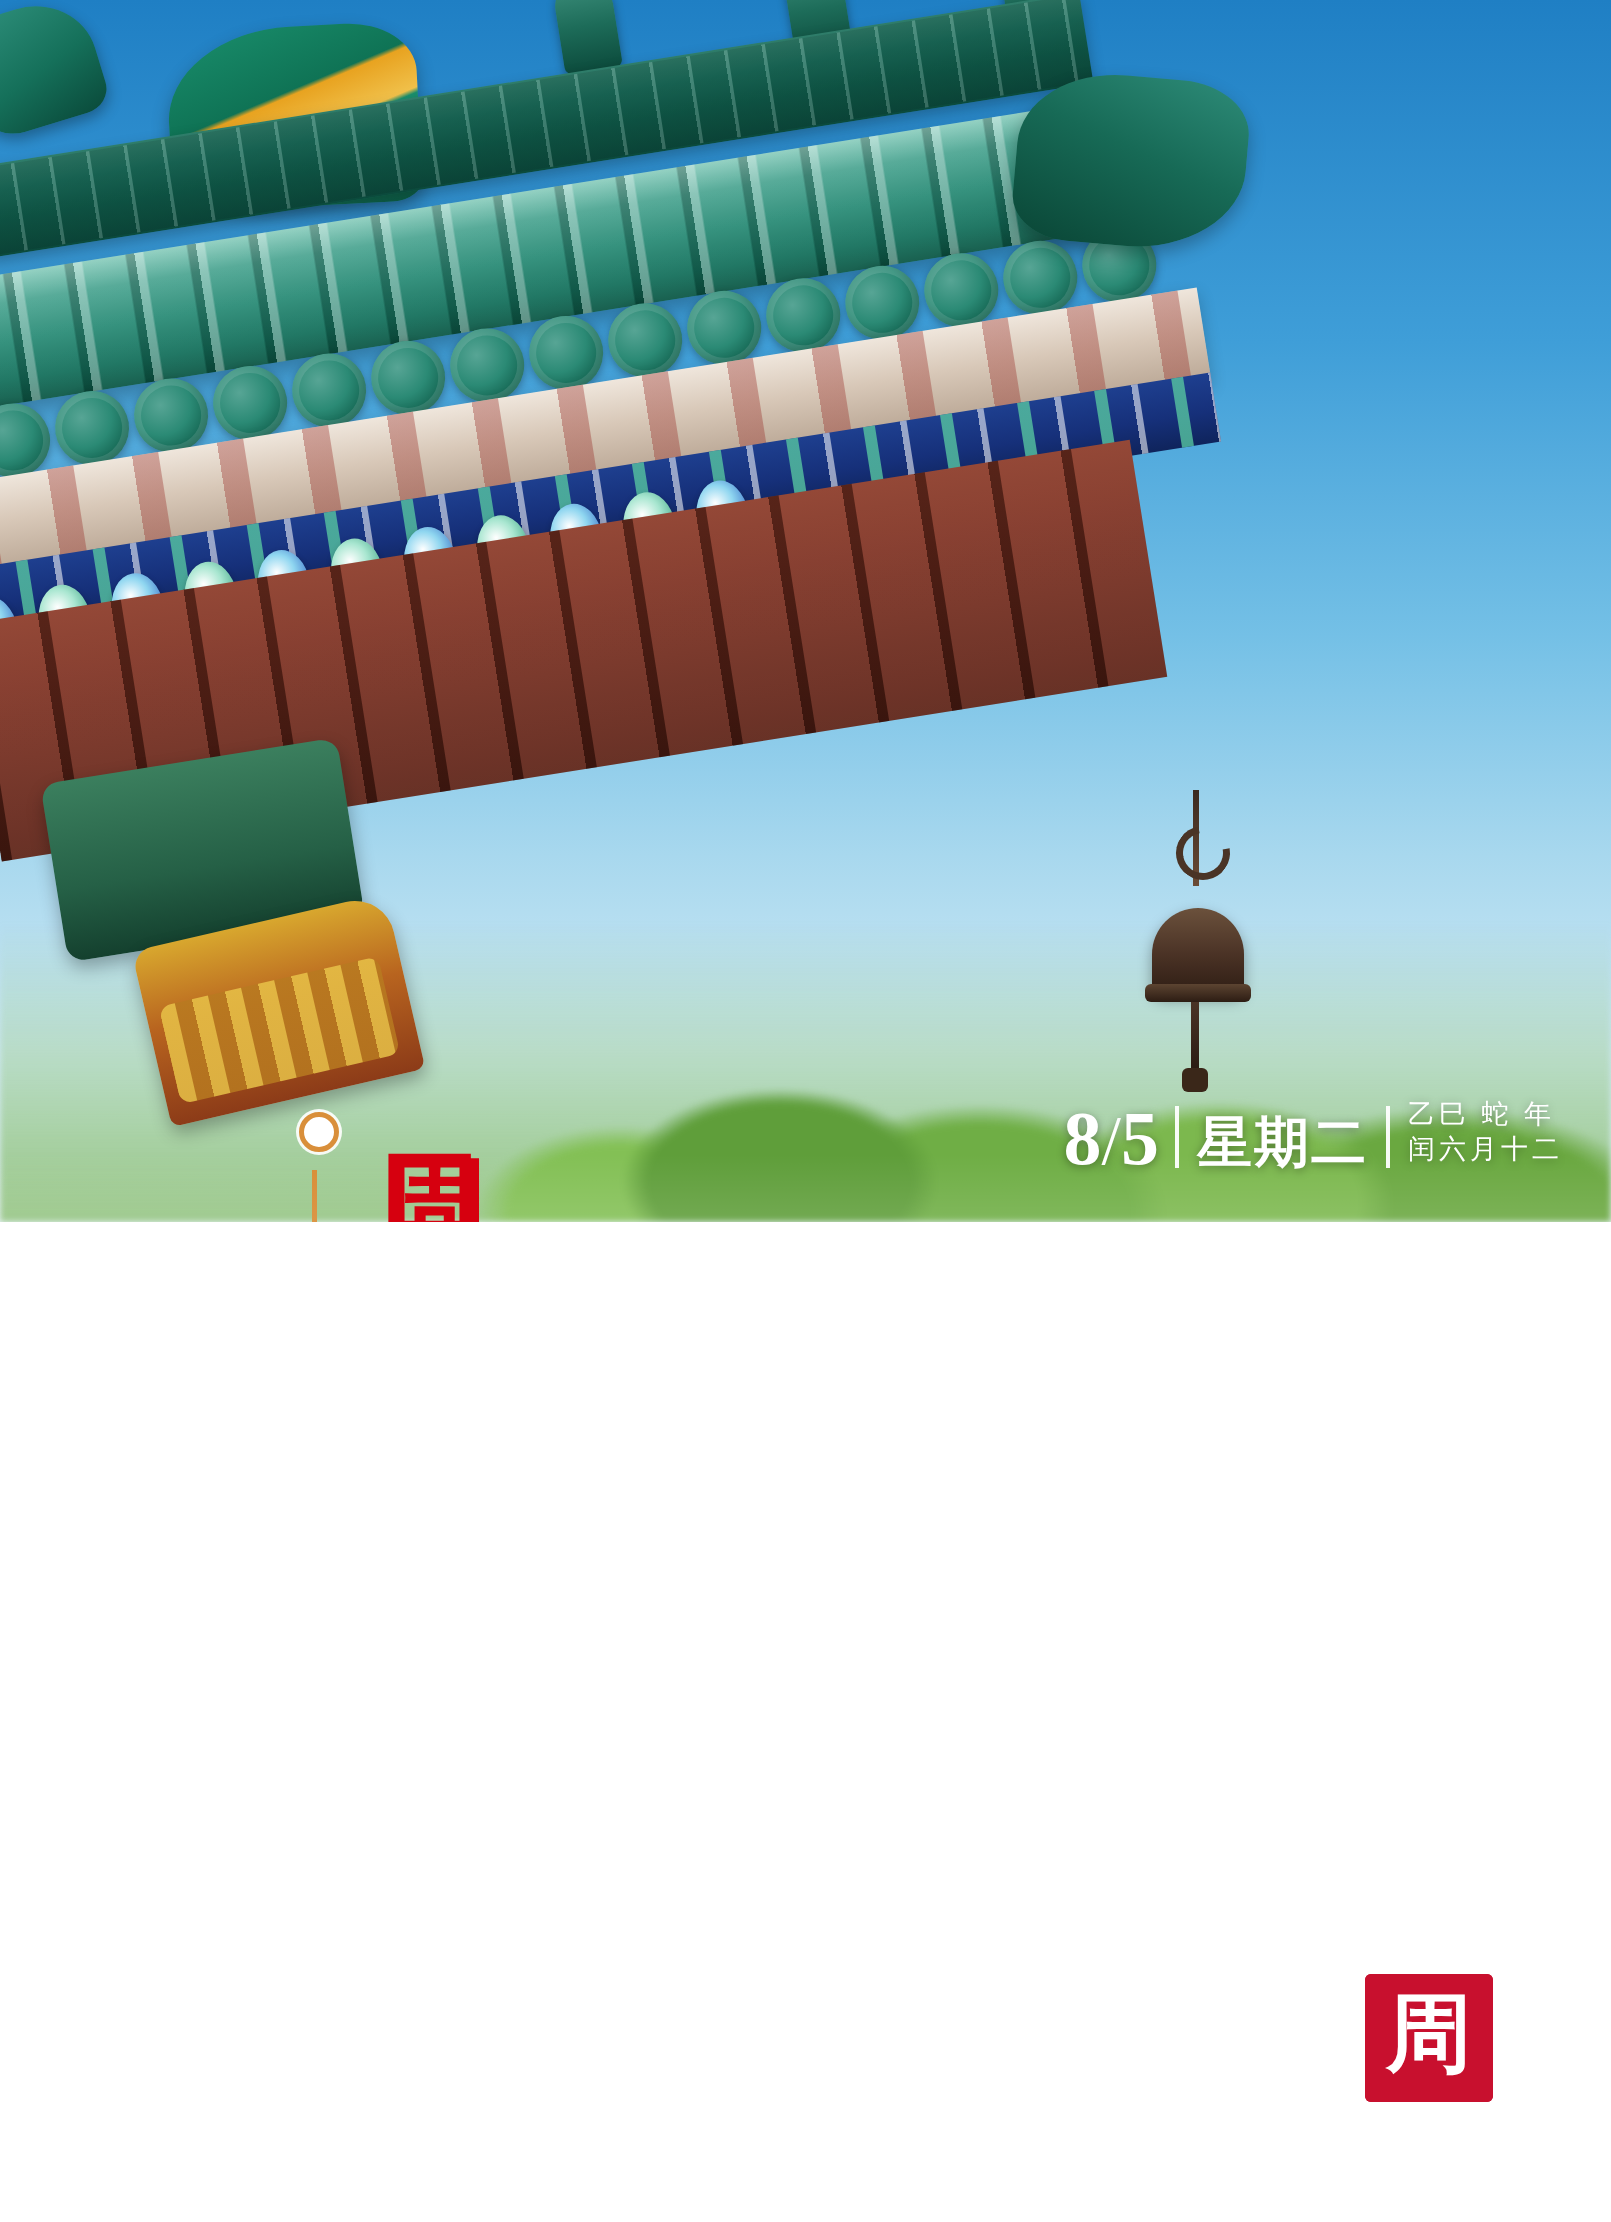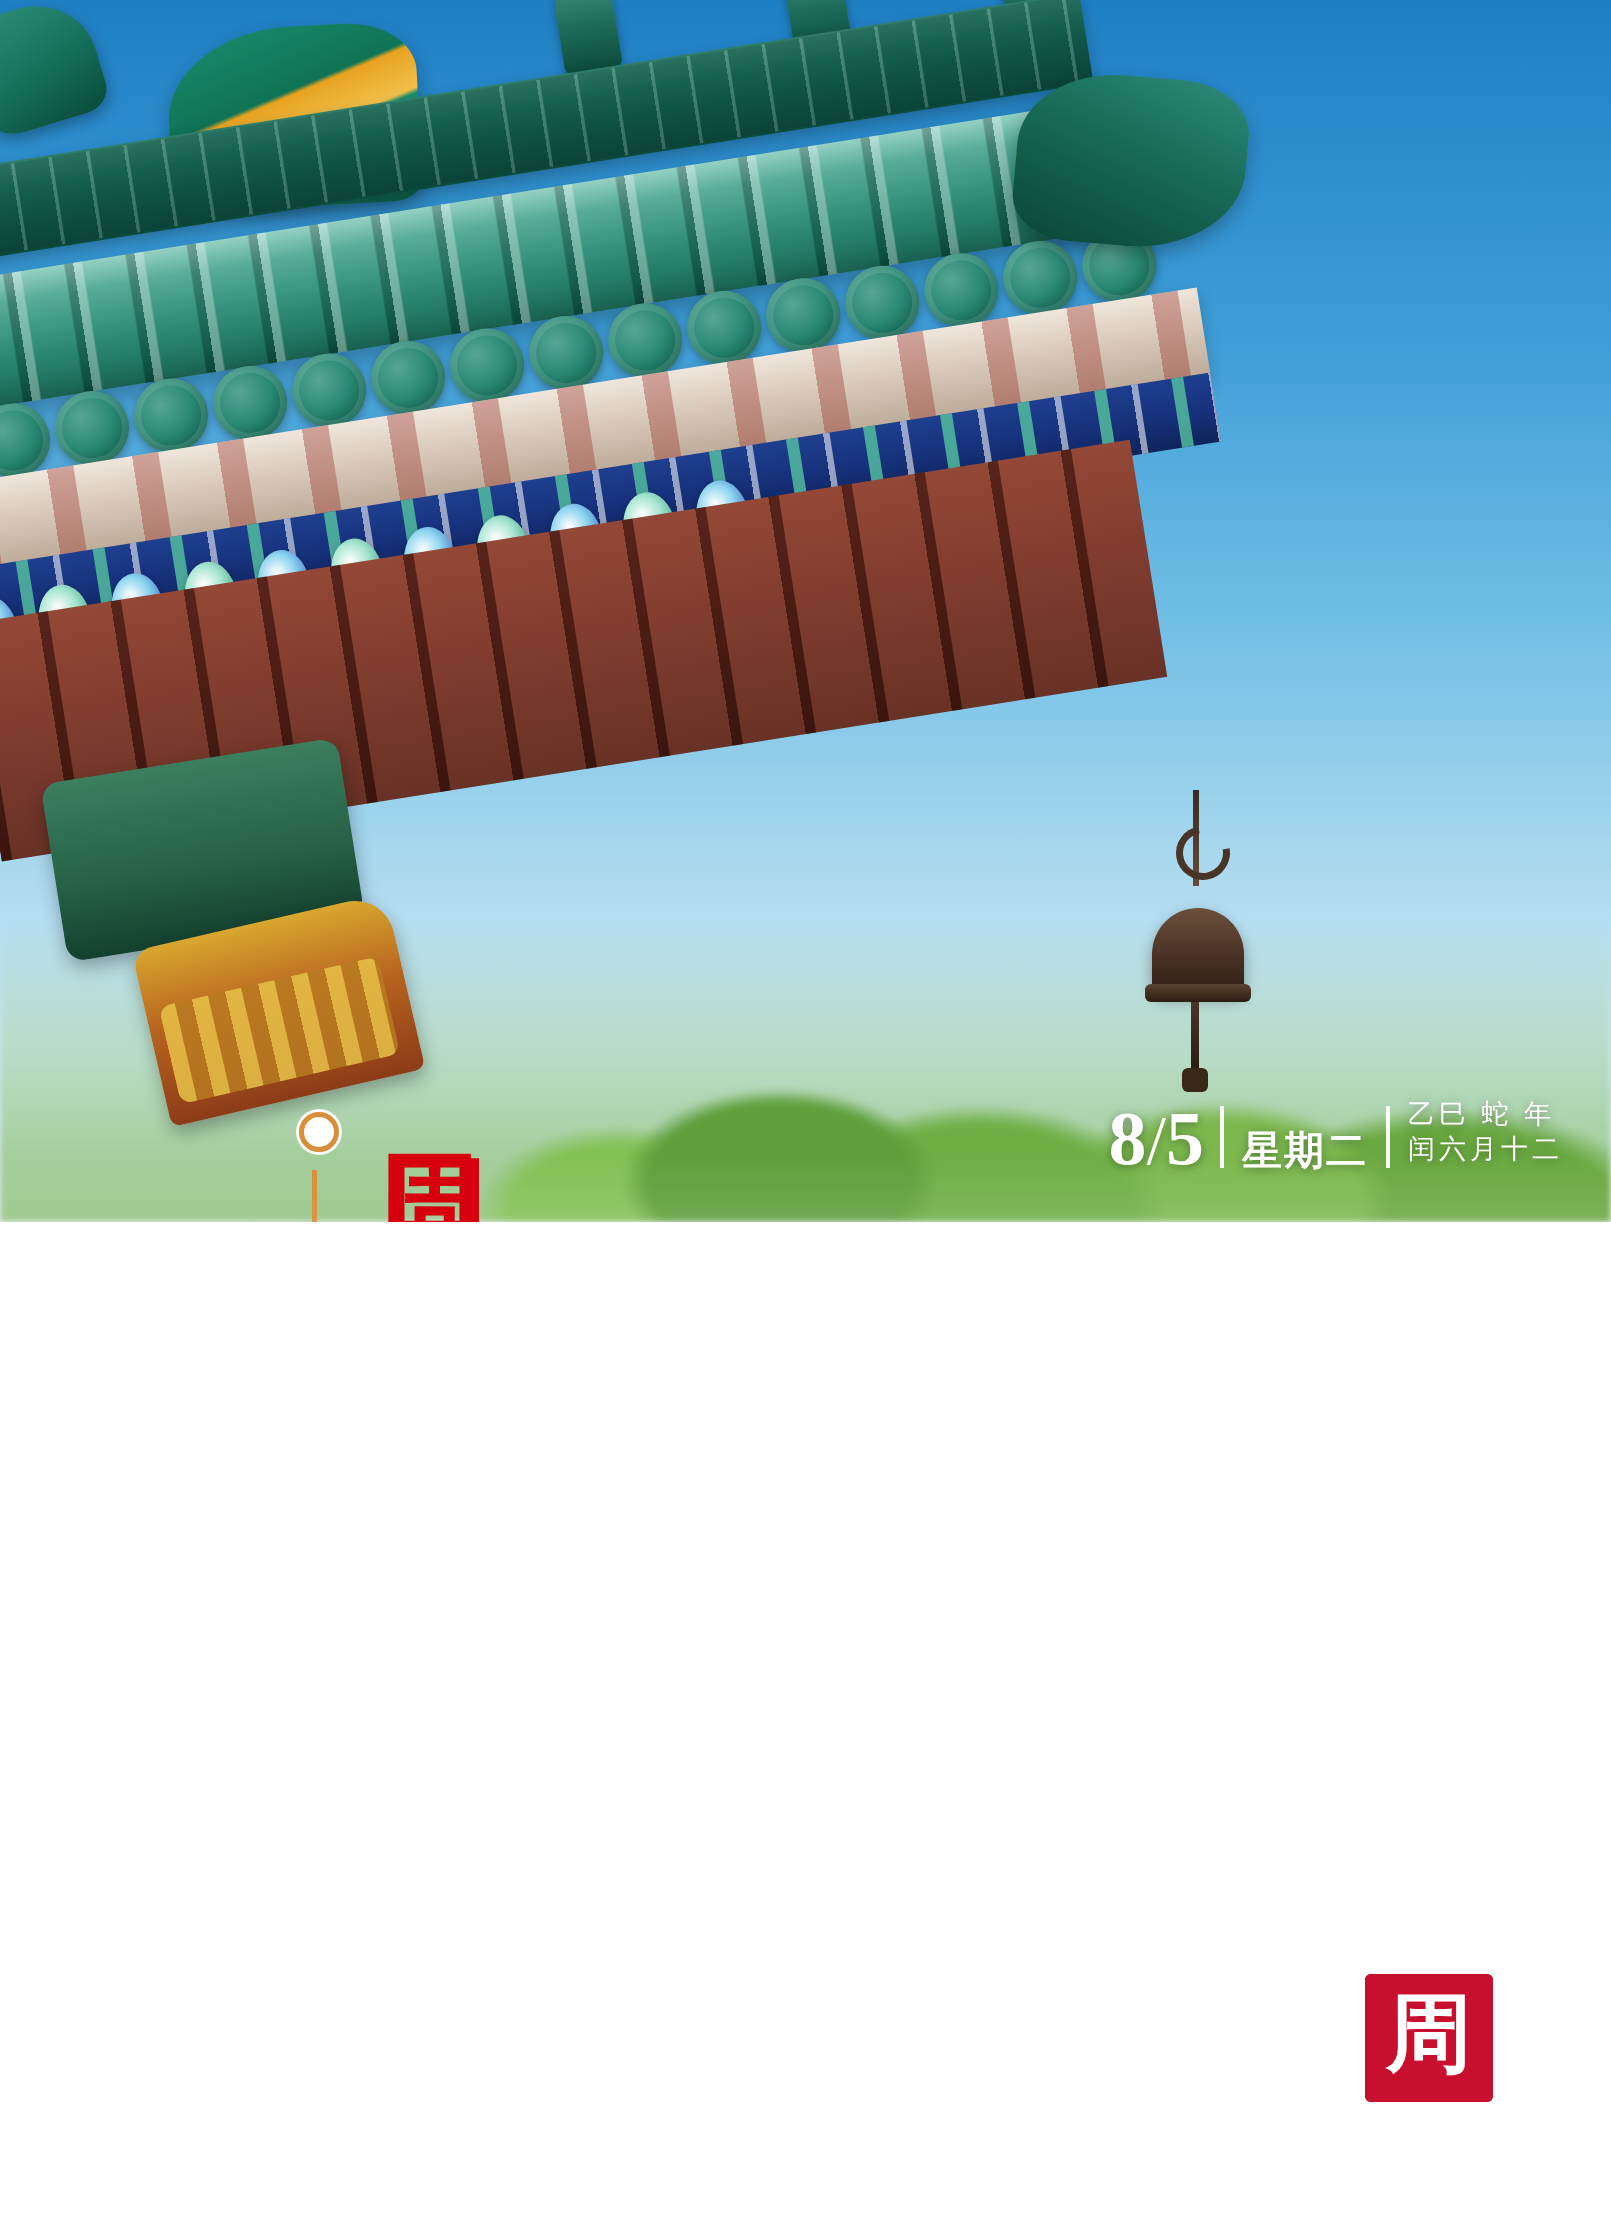--- a/index.html
+++ b/index.html
@@ -360,21 +360,21 @@
   }
   .divider-v {
     width: 4px;
     height: 62px;
     background: #ffffff;
     margin: 0 18px 6px 18px;
     opacity: .95;
   }
   .weekday {
     font-family: "Liberation Sans", sans-serif;
-    font-size: 40px;
+    font-size: 55px;
     font-weight: 700;
     letter-spacing: 2px;
     line-height: 1;
     padding-bottom: 4px;
   }
   .lunar {
     display: flex;
     flex-direction: column;
     justify-content: space-between;
     font-family: "Liberation Sans", sans-serif;

